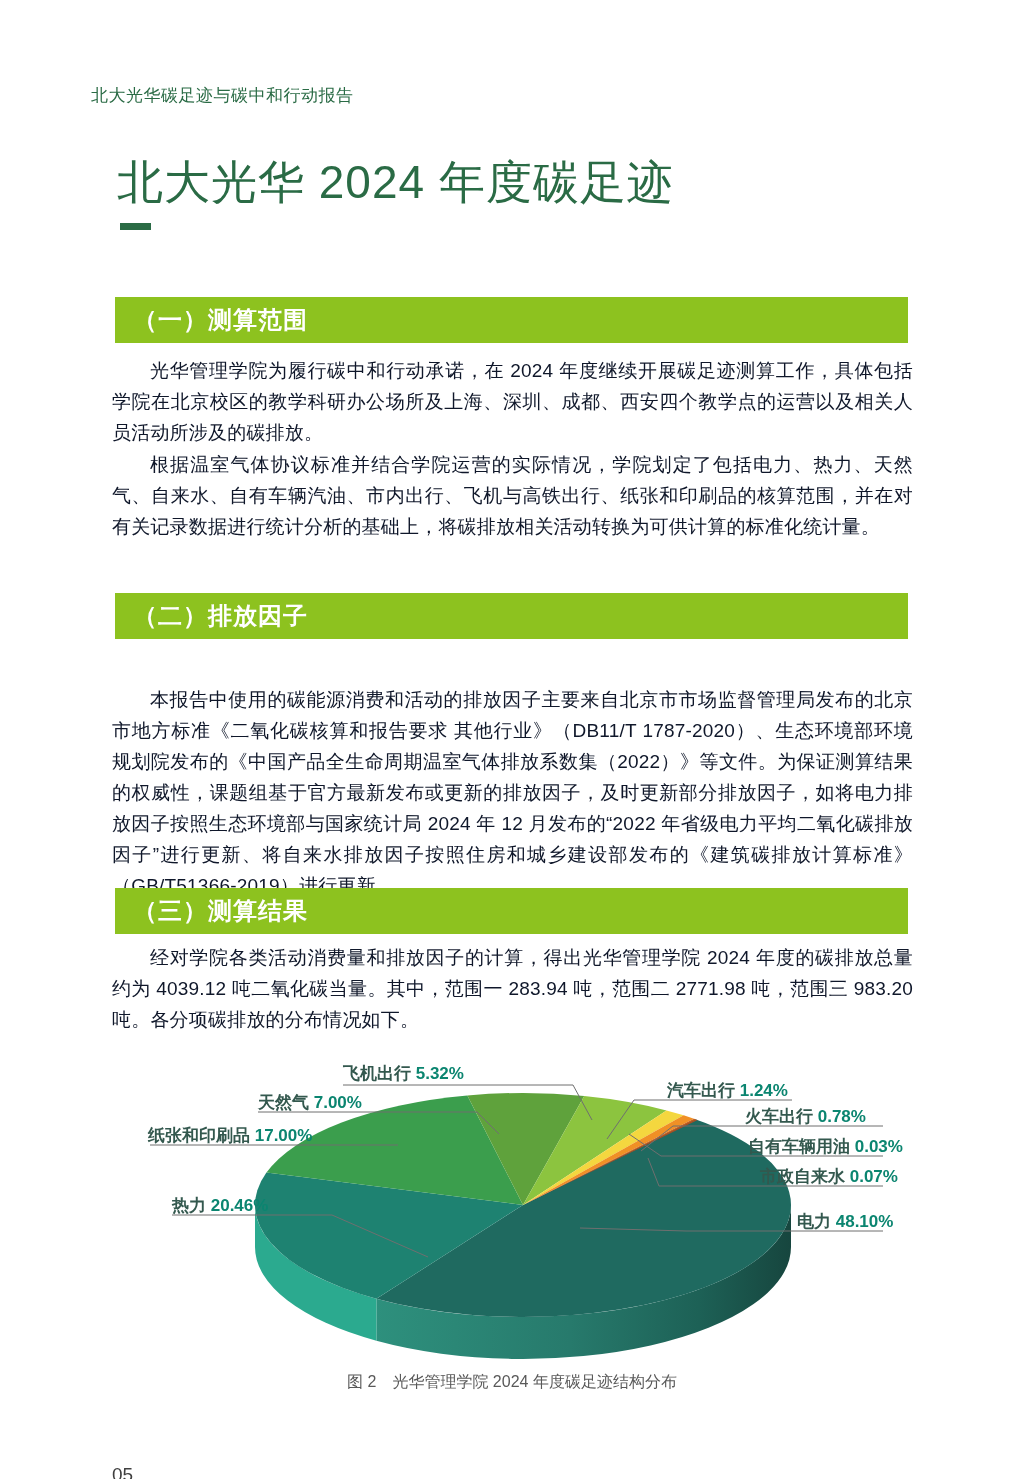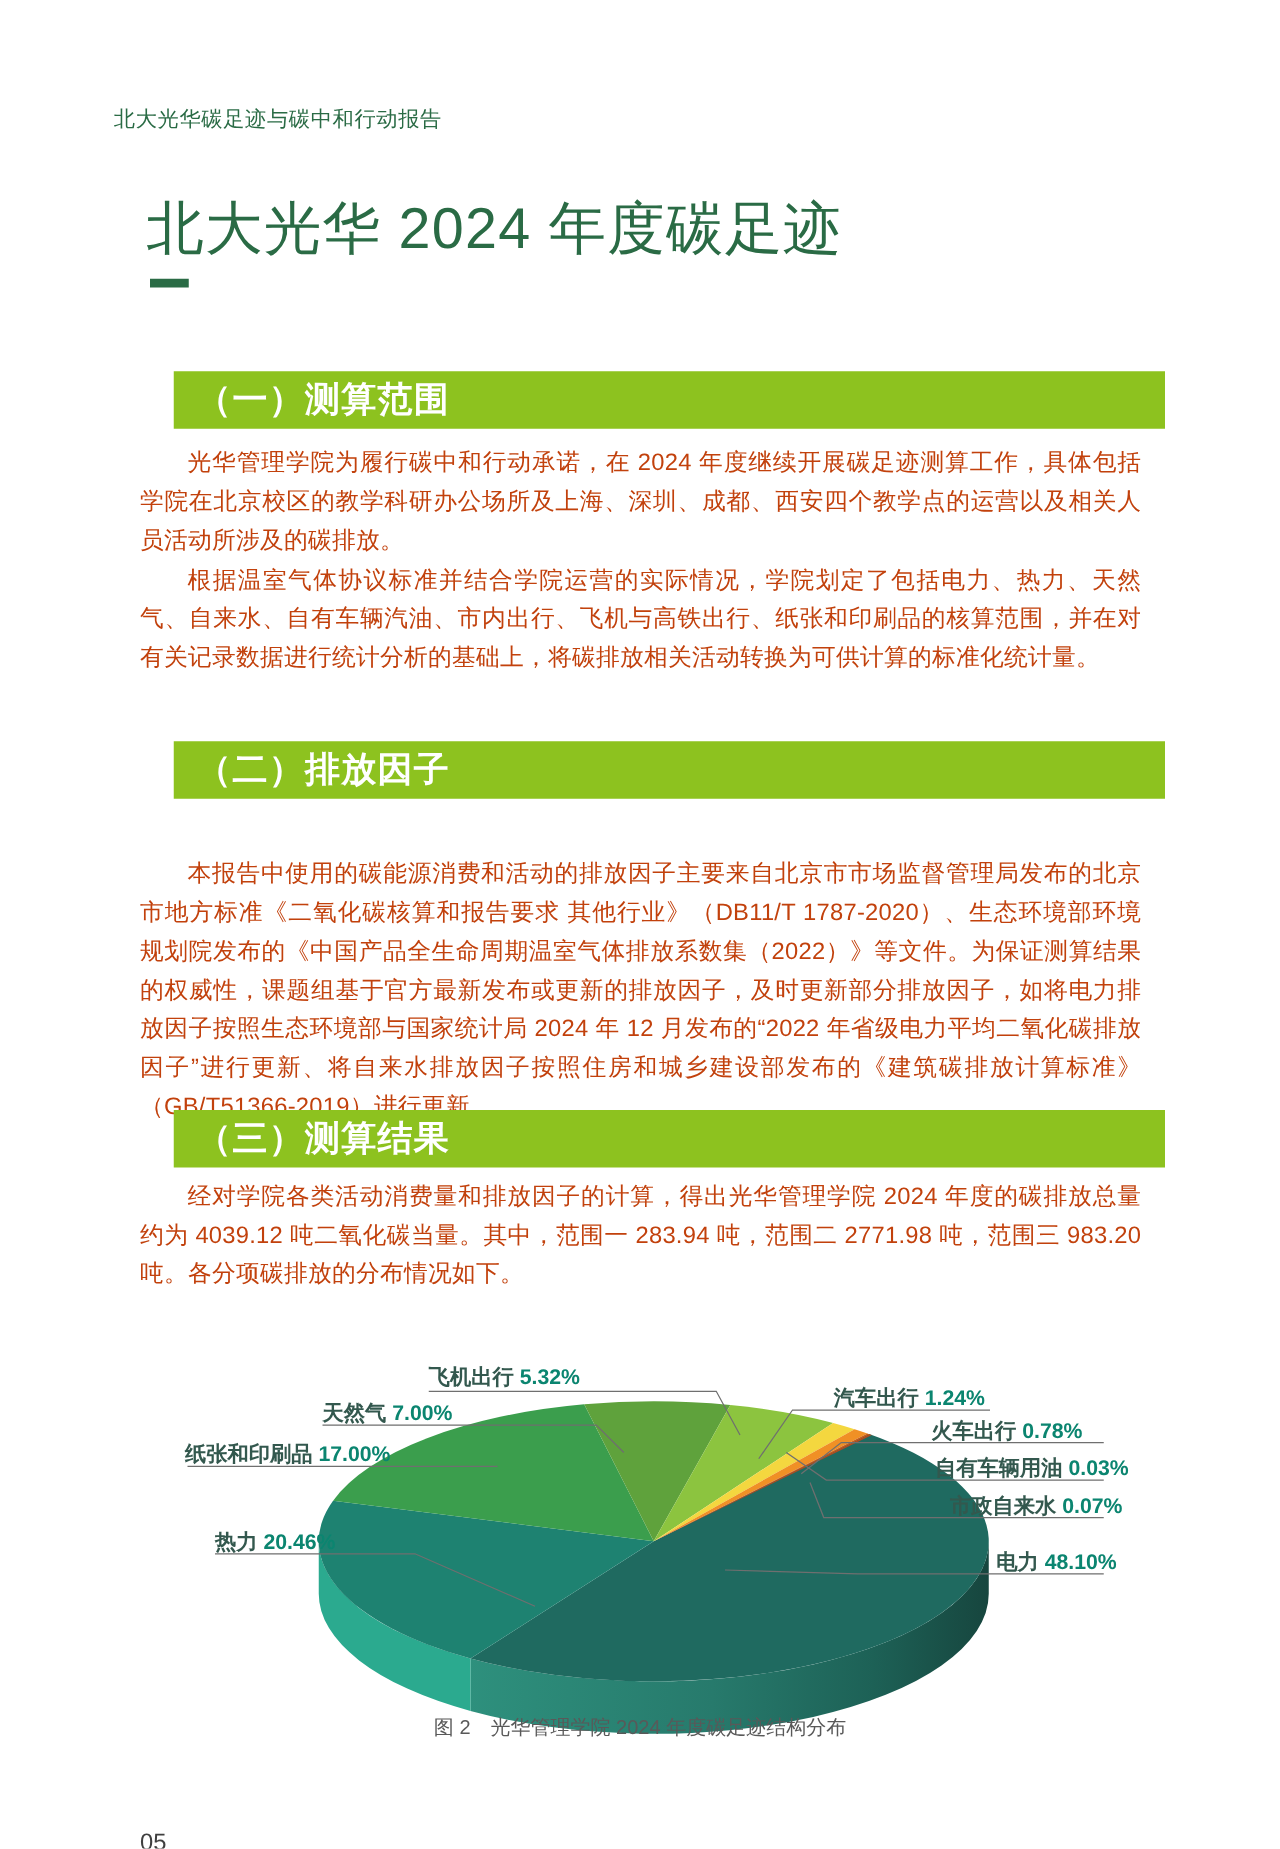--- a/index.html
+++ b/index.html
@@ -2,24 +2,24 @@
 <html><head>
 <meta charset="utf-8">
 <style>
   html,body{margin:0;padding:0;background:#ffffff;}
   .page{position:relative;width:1024px;height:1479px;background:#ffffff;overflow:hidden;
         font-family:"Liberation Sans",sans-serif;}
   .hdr{position:absolute;left:91px;top:84px;font-size:17px;font-weight:normal;color:#2A6B45;letter-spacing:.5px;}
   .title{position:absolute;left:117px;top:152px;font-size:46px;font-weight:normal;color:#2A6B45;letter-spacing:1px;}
   .title-underline{position:absolute;left:120px;top:223px;width:31px;height:7px;background:#2A6B45;}
   .banner{position:absolute;left:115px;width:793px;height:46px;background:#8DC21F;color:#ffffff;
-          font-size:28px;font-weight:bold;line-height:46px;padding-left:18px;box-sizing:border-box;letter-spacing:1px;margin-left:24px;}
-  .para{position:absolute;left:112px;width:801px;font-size:19px;line-height:31px;color:#c2410c;
+          font-size:24px;font-weight:bold;line-height:46px;padding-left:18px;box-sizing:border-box;letter-spacing:1px;}
+  .para{position:absolute;left:112px;width:801px;font-size:19px;line-height:31px;color:#0f172a;
         text-align:justify;text-indent:2em;letter-spacing:.2px;}
-  .chart-wrap{position:absolute;left:0;top:1068px;width:948px;height:340px;}
+  .chart-wrap{position:absolute;left:0;top:1040px;width:948px;height:340px;}
   .caption{position:absolute;left:0;top:1372px;width:1024px;text-align:center;font-size:16px;color:#595959;}
   .pagenum{position:absolute;left:112px;top:1464px;font-size:19px;color:#3F3F3F;}
   svg text{font-family:"Liberation Sans",sans-serif;}
 </style>
 </head>
 <body>
 
 <div class="page">
 
   <div class="hdr">北大光华碳足迹与碳中和行动报告</div>

